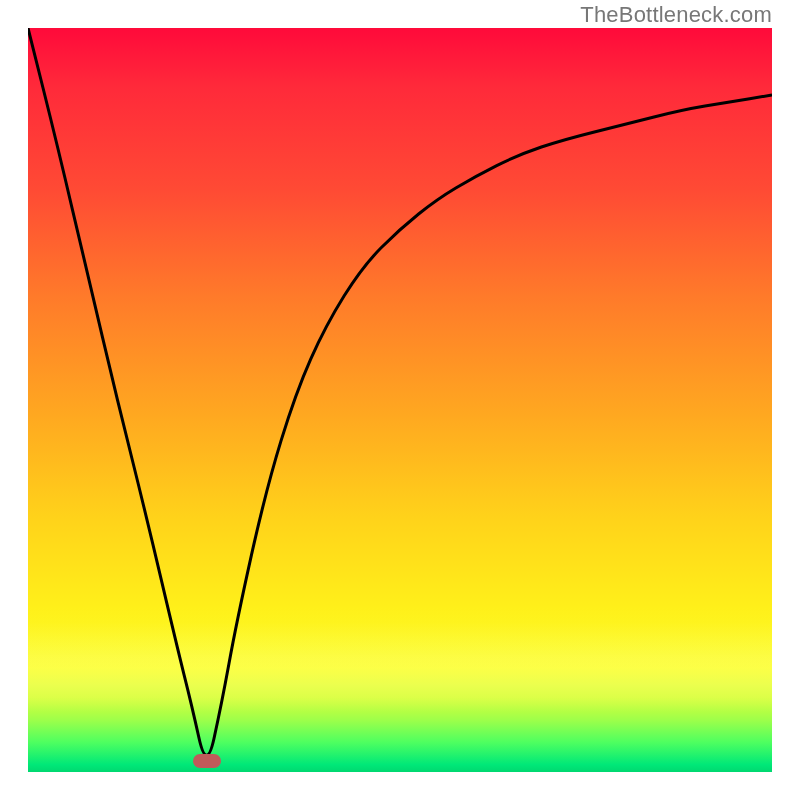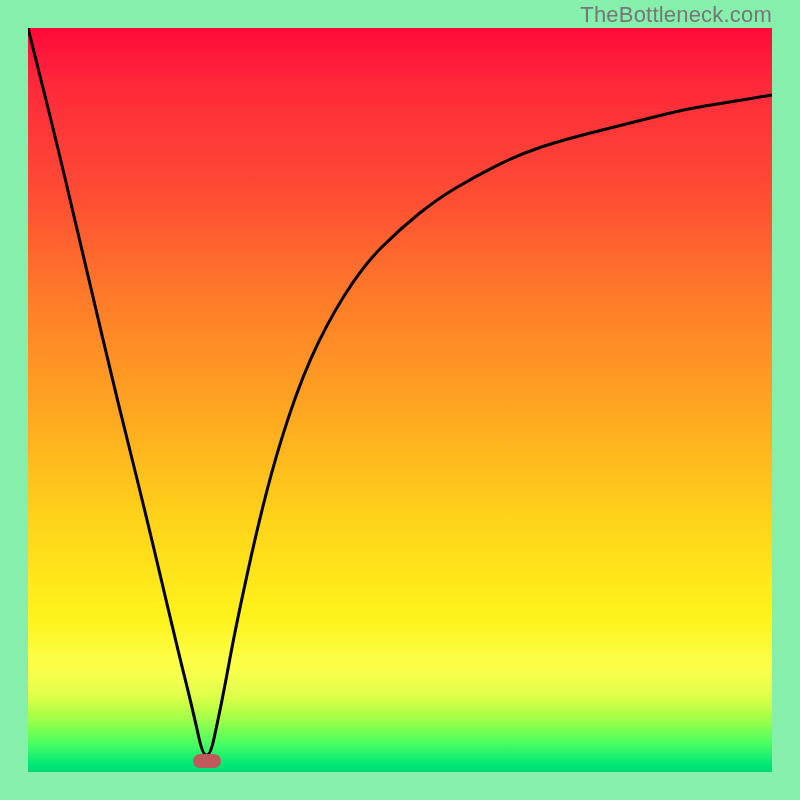--- a/index.html
+++ b/index.html
@@ -8,21 +8,21 @@
     width: 800px;
     height: 800px;
     background: #000;
     font-family: Arial, Helvetica, sans-serif;
     overflow: hidden;
   }
   .frame {
     position: relative;
     width: 800px;
     height: 800px;
-    background: #86efac;
+    background: #ffffff;
   }
   .attrib {
     position: absolute;
     top: 2px;
     right: 28px;
     color: #777;
     font-size: 22px;
     letter-spacing: 0.2px;
     z-index: 5;
   }

